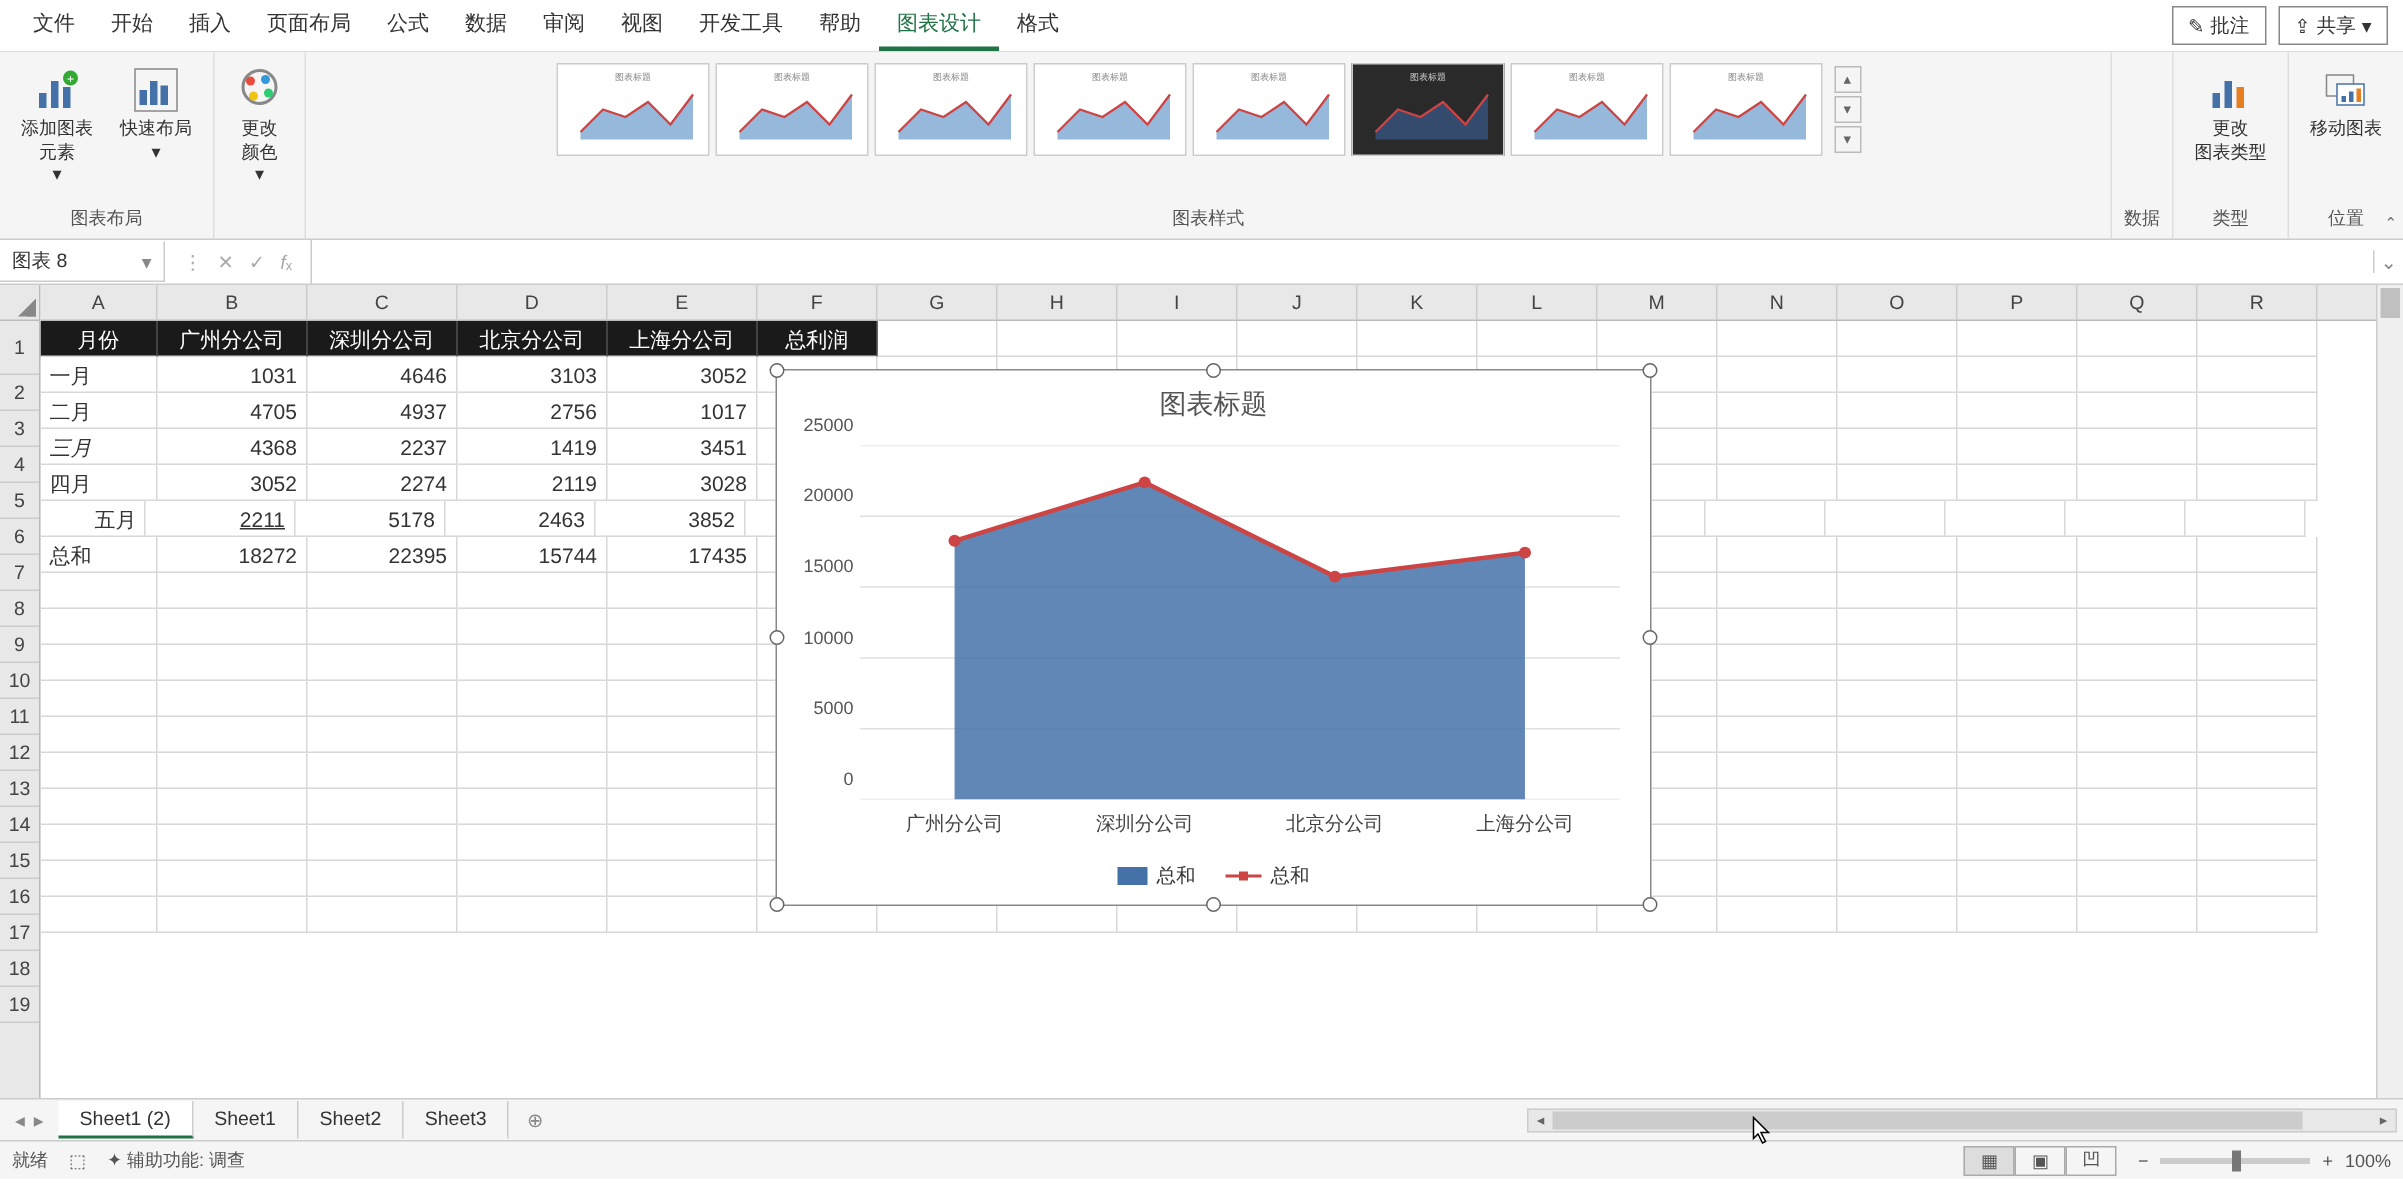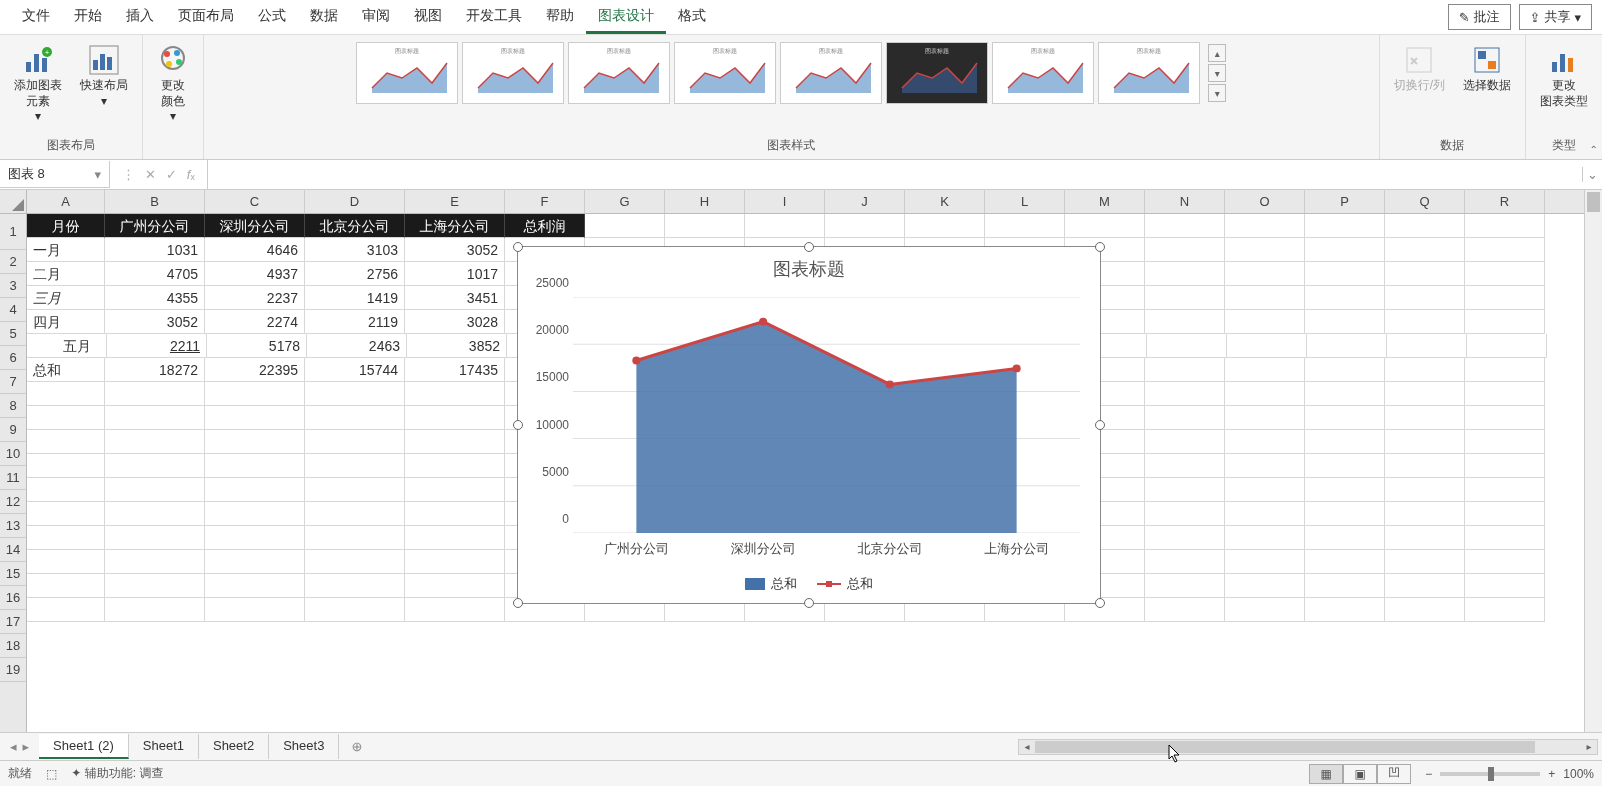--- a/index.html
+++ b/index.html
@@ -201,50 +201,46 @@
         </div>
       <div class="style-nav">
         <div class="n">▴</div>
         <div class="n">▾</div>
         <div class="n">▾</div>
       </div>
     </div>
     <div class="label">图表样式</div>
   </div>
   <div class="ribbon-group">
-    <div class="ribbon-row">
-      <div class="ribbon-btn disabled">
-          <svg class="icon" viewBox="0 0 32 32">
-            <rect x="4" y="4" width="24" height="24" fill="none" stroke="#ccc"></rect>
-            <path d="M8 20 L14 14 M14 20 L8 14" stroke="#ccc" stroke-width="2"></path>
-          </svg>
-          <span>切换行/列</span>
-        </div>
-      <div class="ribbon-btn">
-          <svg class="icon" viewBox="0 0 32 32">
-            <rect x="4" y="4" width="24" height="24" fill="none" stroke="#4472a8"></rect>
-            <rect x="7" y="7" width="8" height="8" fill="#4472a8"></rect>
-            <rect x="17" y="17" width="8" height="8" fill="#e67e22"></rect>
-          </svg>
-          <span>选择数据</span>
-        </div>
-    </div>
     <div class="label">数据</div>
   </div>
   <div class="ribbon-group">
     <div class="ribbon-btn">
         <svg class="icon" viewBox="0 0 32 32">
           <rect x="4" y="18" width="5" height="10" fill="#4472a8"></rect>
           <rect x="12" y="10" width="5" height="18" fill="#4472a8"></rect>
           <rect x="20" y="14" width="5" height="14" fill="#e67e22"></rect>
         </svg>
         <span style="white-space:pre">更改
 图表类型</span>
       </div>
     <div class="label">类型</div>
+  </div>
+  <div class="ribbon-group">
+    <div class="ribbon-btn">
+        <svg class="icon" viewBox="0 0 32 32">
+          <rect x="3" y="6" width="18" height="14" fill="none" stroke="#888"></rect>
+          <rect x="10" y="12" width="18" height="14" fill="#fff" stroke="#4472a8"></rect>
+          <rect x="13" y="20" width="3" height="4" fill="#4472a8"></rect>
+          <rect x="18" y="17" width="3" height="7" fill="#4472a8"></rect>
+          <rect x="23" y="15" width="3" height="9" fill="#e67e22"></rect>
+        </svg>
+        <span>移动图表</span>
+      </div>
+    <div class="label">位置</div>
   </div>
   <div class="collapse-arrow">⌃</div>
 </div>
 
 <div class="formulabar">
   <div class="namebox">
       <span>图表 8</span>
       <span class="dd">▾</span>
     </div>
   <div class="fb-icons">
@@ -359,21 +355,21 @@
           <div class="cell" style="width: 80px;"></div>
           <div class="cell" style="width: 80px;"></div>
           <div class="cell" style="width: 80px;"></div>
           <div class="cell" style="width: 80px;"></div>
           <div class="cell" style="width: 80px;"></div>
           <div class="cell" style="width: 80px;"></div>
           <div class="cell" style="width: 80px;"></div>
         </div>
         <div class="row">
           <div class="cell txt" style="width: 78px; font-style: italic;">三月</div>
-          <div class="cell" style="width: 100px;">4355</div>
+          <div class="cell" style="width: 100px;">4368</div>
           <div class="cell" style="width: 100px;">2237</div>
           <div class="cell" style="width: 100px;">1419</div>
           <div class="cell" style="width: 100px;">3451</div>
           <div class="cell" style="width: 80px;"></div>
           <div class="cell" style="width: 80px;"></div>
           <div class="cell" style="width: 80px;"></div>
           <div class="cell" style="width: 80px;"></div>
           <div class="cell" style="width: 80px;"></div>
           <div class="cell" style="width: 80px;"></div>
           <div class="cell" style="width: 80px;"></div>
@@ -398,21 +394,21 @@
           <div class="cell" style="width: 80px;"></div>
           <div class="cell" style="width: 80px;"></div>
           <div class="cell" style="width: 80px;"></div>
           <div class="cell" style="width: 80px;"></div>
           <div class="cell" style="width: 80px;"></div>
           <div class="cell" style="width: 80px;"></div>
           <div class="cell" style="width: 80px;"></div>
           <div class="cell" style="width: 80px;"></div>
         </div>
         <div class="row">
-          <div class="cell txt" style="width: 80px; padding-left: 36px;">五月</div>
+          <div class="cell txt" style="width: 70px; padding-left: 36px;">五月</div>
           <div class="cell" style="width: 100px; text-decoration: underline;">2211</div>
           <div class="cell" style="width: 100px;">5178</div>
           <div class="cell" style="width: 100px;">2463</div>
           <div class="cell" style="width: 100px;">3852</div>
           <div class="cell" style="width: 80px;"></div>
           <div class="cell" style="width: 80px;"></div>
           <div class="cell" style="width: 80px;"></div>
           <div class="cell" style="width: 80px;"></div>
           <div class="cell" style="width: 80px;"></div>
           <div class="cell" style="width: 80px;"></div>

